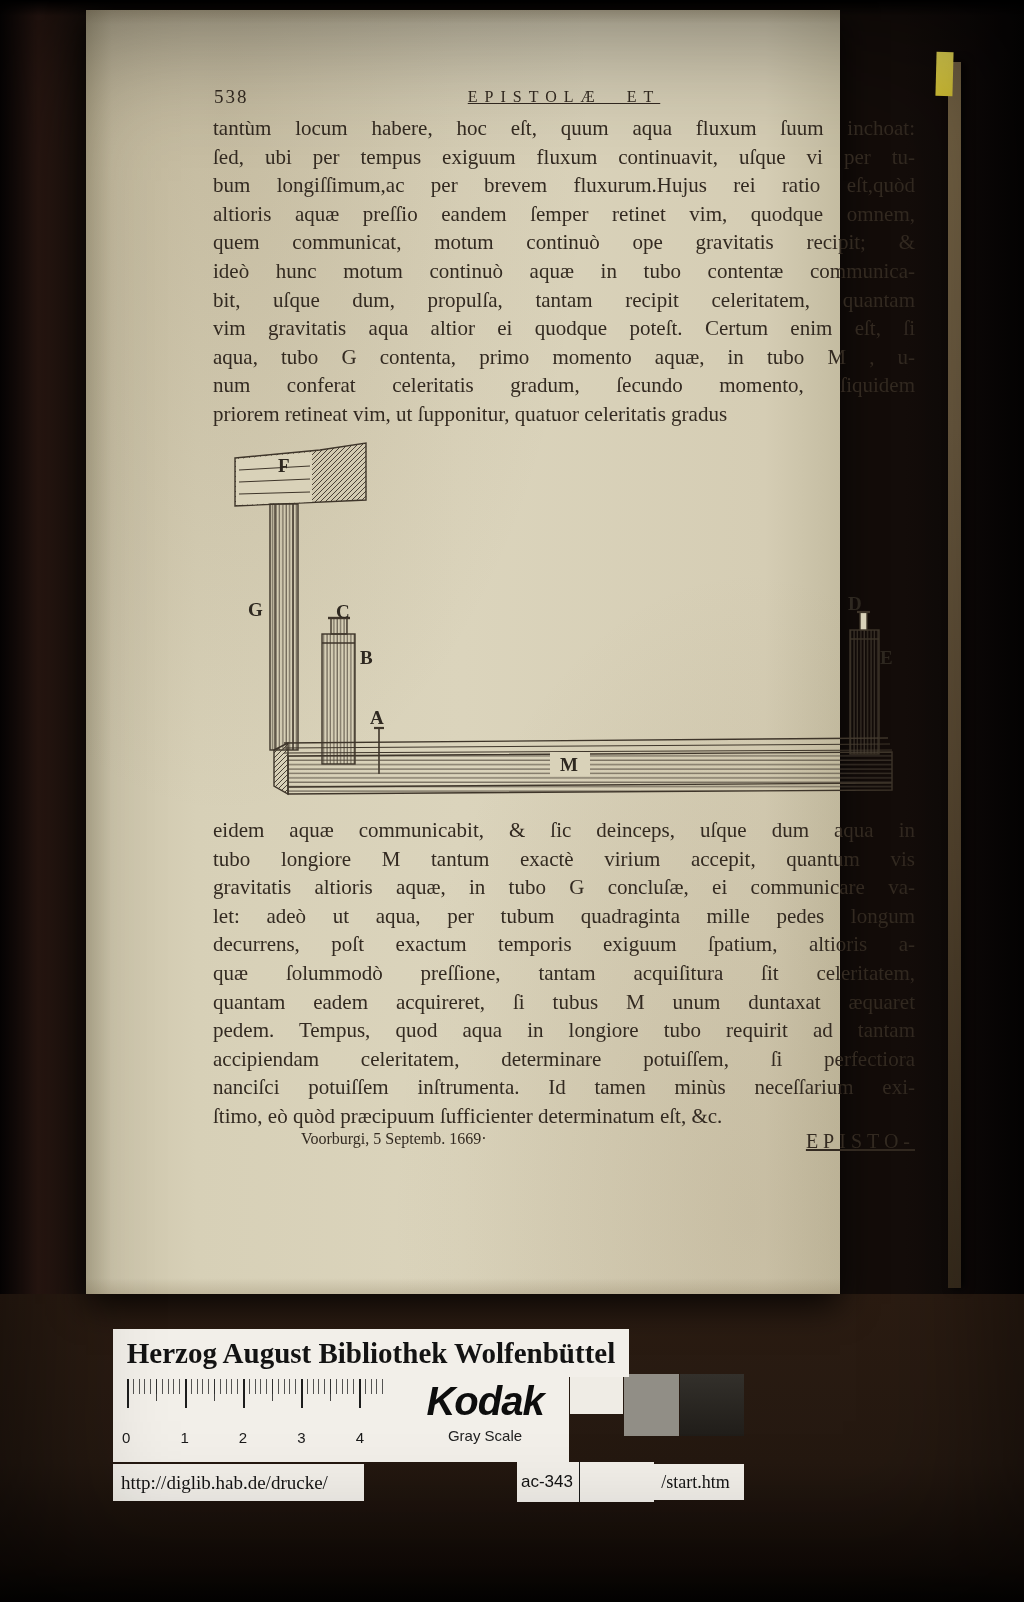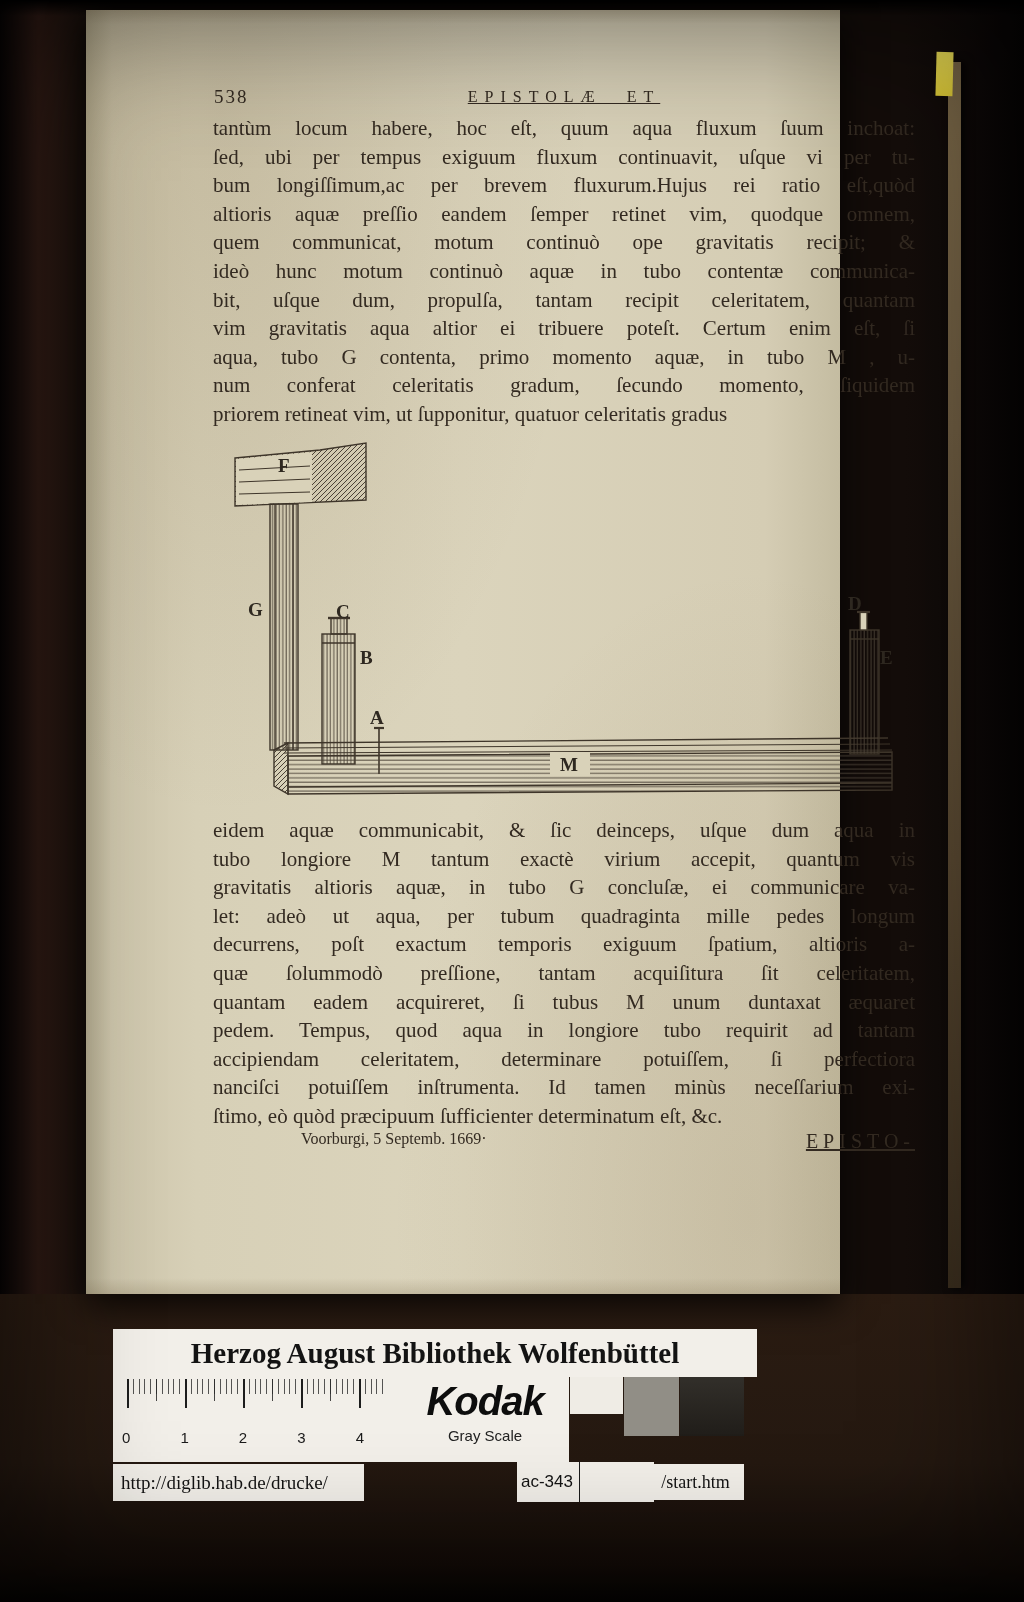--- a/index.html
+++ b/index.html
@@ -46,21 +46,21 @@
   .colophon { position:absolute; left:127px; top:1120px; width:702px; font-size:16px; }
   .dateline { margin-left:88px; }
   .catchword { float:right; letter-spacing:5px; font-size:20px;text-decoration:underline; }
   
   .diagram { position:absolute; left:138px; top:428px; }
   .dline   { stroke:#3e352a; fill:none; }
   .dshape  { stroke:#3e352a; stroke-width:1.4; }
   .dlabel  { font:bold 19px "Liberation Serif","DejaVu Serif",serif; fill:#2e2820; }
   
   .wbox { position:absolute; z-index:10; background:#f2efe9; color:#131313; }
-  .lib-title { left:113px; top:1329px; width:644px; height:48px; text-align:center;
+  .lib-title { left:113px; top:1329px; width:516px; height:48px; text-align:center;
                font-weight:bold; font-size:29px; line-height:48px; }
   .ruler-panel { left:113px; top:1377px; width:288px; height:85px; }
   .ticks { position:absolute; left:14px; top:2px; }
   .ticks-mm   { width:256px; height:15px; background:repeating-linear-gradient(90deg,rgba(45,45,45,0.8) 0 1px,transparent 1px 5.8px); }
   .ticks-half { width:256px; height:22px; background:repeating-linear-gradient(90deg,rgba(40,40,40,0.85) 0 1px,transparent 1px 29px); }
   .ticks-cm   { width:257px; height:29px; background:repeating-linear-gradient(90deg,#1d1d1d 0 2px,transparent 2px 58px); }
   .ruler-numbers { position:absolute; left:9px; top:52px; width:242px; display:flex; justify-content:space-between;
                    font-family:"Liberation Sans","DejaVu Sans",sans-serif; font-size:15px; color:#1a1a1a; }
   .kodak-panel { left:401px; top:1377px; width:168px; height:85px; text-align:center;
                  font-family:"Liberation Sans","DejaVu Sans",sans-serif; }
@@ -94,21 +94,21 @@
     <div class="head">EPISTOLÆ ET</div>
 
     <div class="para para1">
         <div class="tl">tantùm locum habere, hoc eſt, quum aqua fluxum ſuum inchoat:</div>
         <div class="tl">ſed, ubi per tempus exiguum fluxum continuavit, uſque vi per tu-</div>
         <div class="tl">bum longiſſimum,ac per brevem fluxurum.Hujus rei ratio eſt,quòd</div>
         <div class="tl">altioris aquæ preſſio eandem ſemper retinet vim, quodque omnem,</div>
         <div class="tl">quem communicat, motum continuò ope gravitatis recipit; &amp;</div>
         <div class="tl">ideò hunc motum continuò aquæ in tubo contentæ communica-</div>
         <div class="tl">bit, uſque dum, propulſa, tantam recipit celeritatem, quantam</div>
-        <div class="tl">vim gravitatis aqua altior ei tribuere poteſt.  Certum enim eſt, ſi</div>
+        <div class="tl">vim gravitatis aqua altior ei quodque poteſt.  Certum enim eſt, ſi</div>
         <div class="tl">aqua, tubo G contenta, primo momento aquæ, in tubo M , u-</div>
         <div class="tl">num conferat celeritatis gradum, ſecundo momento, ſiquidem</div>
         <div class="tl">priorem retineat vim, ut ſupponitur, quatuor celeritatis gradus</div>
       </div>
 
     <svg class="diagram" width="690" height="360" viewBox="0 0 690 360" xmlns="http://www.w3.org/2000/svg">
       <defs>
         <pattern id="vh" width="3.4" height="8" patternUnits="userSpaceOnUse">
           <path d="M1,0V8" stroke="#4a4136" stroke-width="0.9"></path>
         </pattern>

